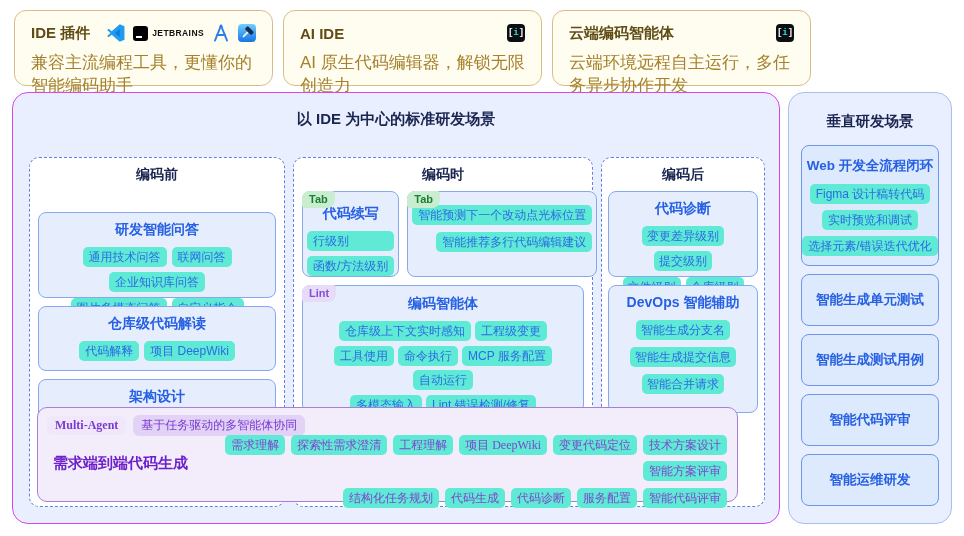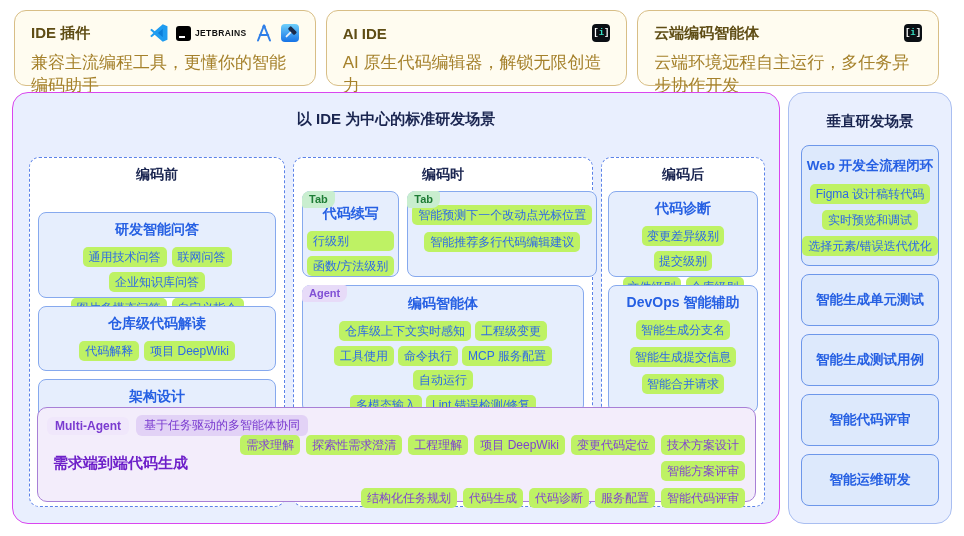--- a/index.html
+++ b/index.html
@@ -1,20 +1,20 @@
 <!DOCTYPE html>
 <html><head>
 <meta charset="utf-8">
 <style>
   html,body{margin:0;padding:0;background:#fff;}
   .page{position:relative;width:964px;height:536px;background:#ffffff;overflow:hidden;
         font-family:"Liberation Sans","DejaVu Sans",sans-serif;}
 
   
-  .top-row{position:absolute;left:14px;top:10px;width:925px;height:76px;display:flex;gap:10px;}
+  .top-row{position:absolute;left:14px;top:10px;width:797px;height:76px;display:flex;gap:10px;}
   .gold-card{flex:1;background:#fffcf0;border:1px solid #d8be86;border-radius:12px;
              padding:11px 16px 8px;box-sizing:border-box;}
   .gold-head{display:flex;justify-content:space-between;align-items:center;height:22px;}
   .gold-title{font-size:15px;font-weight:bold;color:#5f4d14;}
   .gold-sub{font-size:17px;color:#a5812b;margin-top:7px;}
   .icon-row{display:flex;align-items:center;gap:8px;}
   .jb-wrap{display:flex;align-items:center;}
   .jb-mark{width:15px;height:15px;border-radius:3px;background:#000;position:relative;flex:0 0 auto;}
   .jb-mark::before{content:"";position:absolute;left:-2px;top:-2px;width:9px;height:9px;
                    background:linear-gradient(135deg,#ff9419,#e4317f);border-radius:2px;z-index:-1;}
@@ -30,42 +30,42 @@
   .main-title{text-align:center;font-weight:bold;font-size:15px;color:#1a2550;margin-top:17px;}
   .cols{position:absolute;left:16px;top:64px;width:736px;height:350px;display:flex;gap:8px;}
   .col{background:#fff;border:1px dashed #5b82e8;border-radius:10px;box-sizing:border-box;padding-top:6px;}
   .col1{width:256px;} .col2{width:300px;} .col3{width:164px;}
   .col-head{text-align:center;font-weight:bold;font-size:14px;color:#1a2550;margin:2px 0 9px;line-height:16px;}
 
   .fbox{background:#e6eefd;border:1px solid #86a9ee;border-radius:8px;margin:0 8px 8px;
         padding:8px 4px 3px;position:relative;box-sizing:border-box;}
   .fbox-title{text-align:center;color:#2660e3;font-weight:bold;font-size:14px;margin-bottom:8px;}
   .tagrow{display:flex;justify-content:center;gap:5px;margin-bottom:6px;flex-wrap:wrap;}
-  .tag{background:#bef264;color:#2e6ae6;font-size:12px;line-height:16px;padding:2px 6px;
+  .tag{background:#5eead4;color:#2e6ae6;font-size:12px;line-height:16px;padding:2px 6px;
        border-radius:5px;white-space:nowrap;}
   .h86{height:86px;margin-top:30px;}
 
   .pair{display:flex;gap:8px;margin:0 8px 8px;}
   .pair .fbox{margin:0;padding-top:13px;}
   .pbox1{width:106px;box-sizing:border-box;}
   .pbox2{flex:1;box-sizing:border-box;}
   .badge-tab{position:absolute;top:-1px;left:-1px;background:#c9eecf;color:#1e7c35;font-weight:bold;
              font-size:11px;line-height:13px;padding:2px 7px;border-radius:8px 3px 8px 3px;}
   .badge-agent{position:absolute;top:-1px;left:-1px;background:#e7dbf8;color:#8150d5;font-weight:bold;
              font-size:11px;line-height:13px;padding:2px 7px;border-radius:8px 3px 8px 3px;}
   .agent-box{height:128px;margin:0 8px;padding-top:9px;}
   .agent-box .tagrow{margin-bottom:5px;gap:4px;}
   .col3 .fbox{margin:0 6px 8px;padding:8px 2px 3px;}
   .col3 .tag{padding:2px 5px;}
   .devops{height:128px;padding-top:16px;}
   .devops .tagrow{margin-bottom:7px;}
 
   
-  .ma{position:absolute;left:8px;right:9px;bottom:5px;height:95px;background:#f3edfb;
-      border:1px solid #a87fd6;border-radius:10px;z-index:2;box-sizing:border-box;}
+  .ma{position:absolute;left:8px;right:27px;bottom:5px;height:95px;background:#f3edfb;
+      border:1px solid #a87fd6;border-radius:10px;z-index:2;box-sizing:border-box;font-family:Liberation Serif, serif;}
   .ma-badges{position:absolute;top:7px;left:9px;display:flex;gap:7px;align-items:center;}
   .badge-ma{background:#f0e7fb;color:#7a3bd0;font-weight:bold;font-size:12px;padding:2px 8px;border-radius:6px;}
   .ma-desc{background:#e2d2f6;color:#7a3bd0;font-size:12px;padding:2px 8px;border-radius:6px;}
   .ma-title{position:absolute;left:15px;top:46px;color:#6d1fc9;font-weight:bold;font-size:15px;}
   .ma-tags{position:absolute;right:10px;top:27px;width:540px;}
   .ma-tags .tagrow{justify-content:flex-end;margin-bottom:7px;gap:6px;}
   .ma .tag{color:#8145cf;}
 
   
   .sidebar{position:absolute;left:788px;top:92px;width:164px;height:432px;background:#e9effe;
@@ -189,29 +189,29 @@
           <div class="fbox h86 pbox1">
             <span class="badge-tab">Tab</span>
             <div class="fbox-title">代码续写</div>
             <div class="tagrow" style="margin-bottom:7px;flex-direction:column;">
                 <span class="tag">行级别</span>
                 <span class="tag">函数/方法级别</span>
               </div>
           </div>
           <div class="fbox h86 pbox2">
             <span class="badge-tab">Tab</span>
-            <div class="tagrow" style="align-items:flex-end;gap:7px;">
+            <div class="tagrow" style="flex-direction:column;align-items:flex-end;gap:7px;">
                 <span class="tag">智能预测下一个改动点光标位置</span>
                 <span class="tag">智能推荐多行代码编辑建议</span>
               </div>
           </div>
         </div>
 
         <div class="fbox agent-box">
-          <span class="badge-agent">Agent</span>
+          <span class="badge-agent">Lint</span>
           <div class="fbox-title">编码智能体</div>
           <div class="tagrow">
               <span class="tag">仓库级上下文实时感知</span>
               <span class="tag">工程级变更</span>
             </div>
           <div class="tagrow">
               <span class="tag">工具使用</span>
               <span class="tag">命令执行</span>
               <span class="tag">MCP 服务配置</span>
               <span class="tag">自动运行</span>

